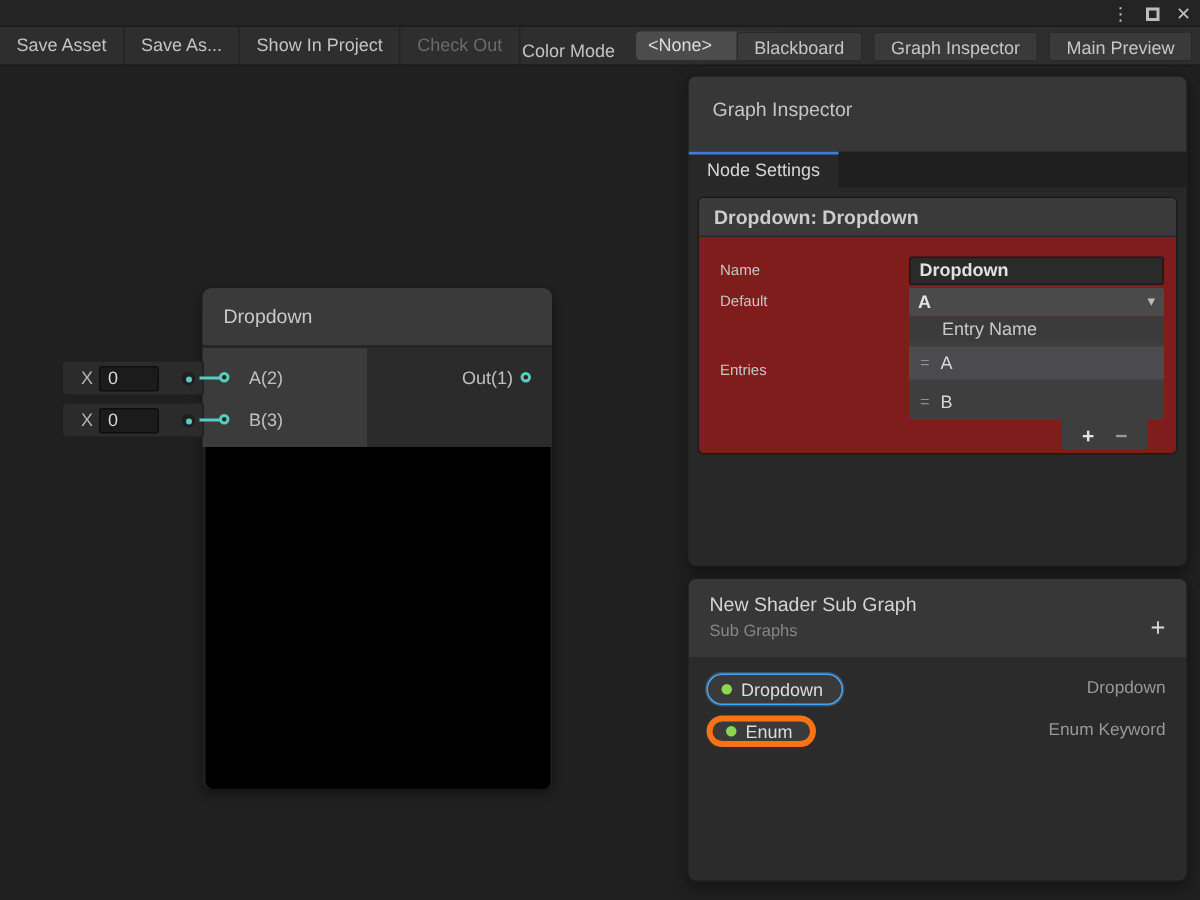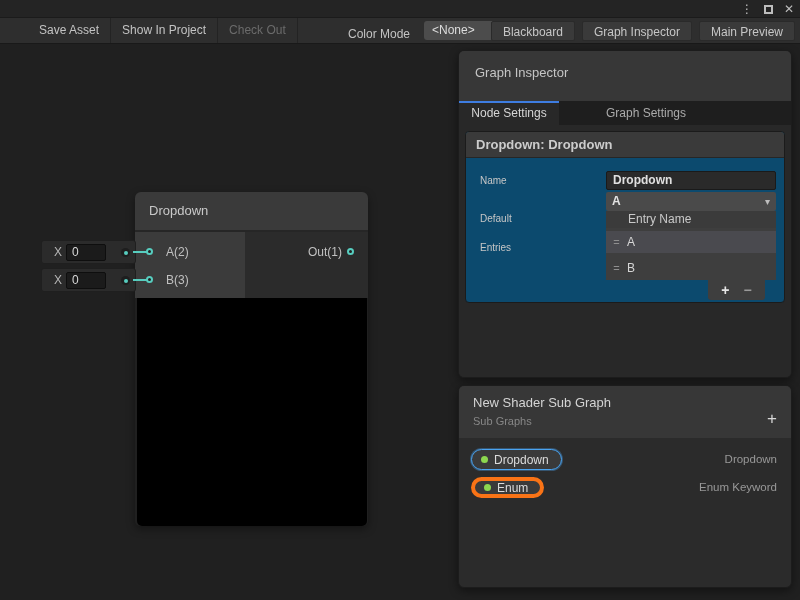--- a/index.html
+++ b/index.html
@@ -16,21 +16,21 @@
   .tabbar{position:absolute;left:0;top:0;width:800px;height:18px;background:#242424;border-bottom:1px solid #1b1b1b;}
   .doc-tab{position:absolute;left:0;top:0;width:172px;height:18px;background:#373737;
     border-top:2px solid var(--accent-blue);display:flex;align-items:center;gap:5px;padding-left:6px;}
   .doc-tab .tab-label{font-size:12px;color:#d4d4d4;white-space:nowrap;}
   .win-controls{position:absolute;right:6px;top:0;height:18px;display:flex;align-items:center;gap:11px;}
   .win-controls .glyph{font-size:12px;color:#bdbdbd;line-height:18px;cursor:default;}
   .maxbox{width:9px;height:9px;border:2px solid #bdbdbd;display:inline-block;}
 
   
   .toolbar{position:absolute;left:0;top:18px;width:800px;height:26px;background:#2e2e2e;border-bottom:1px solid #191919;}
-  .tb-left{position:absolute;left:0;top:0;height:25px;display:flex;padding-left:28px;}
+  .tb-left{position:absolute;left:0;top:0;height:25px;display:flex;}
   .tb-item{height:25px;line-height:25px;padding:0 11px;font-size:12px;color:#c3c3c3;border-right:1px solid #232323;cursor:default;}
   .tb-item.disabled{color:#6b6b6b;}
   .colormode{position:absolute;left:348px;top:4px;height:25px;line-height:25px;font-size:12px;color:#c3c3c3;}
   .cm-select{position:absolute;left:424px;top:3px;width:96px;height:19px;background:#4c4c4c;border-radius:3px;
     font-size:12px;color:#dcdcdc;line-height:19px;padding-left:8px;}
   .cm-select .arrow{position:absolute;right:7px;top:0;color:#b5b5b5;font-size:10px;}
   .tb-right{position:absolute;right:5px;top:3px;display:flex;gap:7px;}
   .tb-btn{height:20px;line-height:20px;padding:0 11px;background:#3a3a3a;border-radius:2px;font-size:12px;color:#c6c6c6;border:1px solid #2a2a2a;}
 
   
@@ -61,21 +61,21 @@
     box-shadow:0 3px 10px rgba(0,0,0,.45);overflow:hidden;}
   .panel-header{background:#373737;position:relative;}
   .gi-panel{top:50px;height:328px;}
   .gi-header{height:50px;padding:14px 0 0 16px;font-size:13px;color:#c5c5c5;}
   .gi-tabs{height:24px;background:#1e1e1e;display:flex;gap:34px;}
   .gi-tab{height:24px;font-size:12px;text-align:center;}
   .gi-tab.active{width:100px;background:#282828;border-top:2px solid var(--accent-blue);color:#d6d6d6;line-height:21px;}
   .gi-tab.inactive{width:106px;color:#ababab;line-height:24px;}
   .gi-body{position:relative;height:252px;background:#282828;}
 
-  .section-box{position:absolute;left:6px;top:6px;width:320px;height:172px;background:#0c4a6e;
+  .section-box{position:absolute;left:6px;top:6px;width:320px;height:172px;background:#7f1d1d;
     border:1px solid #1b1b1b;border-radius:4px;}
   .section-title{height:26px;background:#3a3a3a;border-bottom:1px solid #262626;border-radius:3px 3px 0 0;
     font-size:13px;font-weight:bold;color:#cccccc;line-height:26px;padding-left:10px;}
   .fld-label{position:absolute;left:14px;font-size:10px;color:#c6c6c6;}
   .txt-field{position:absolute;left:140px;width:170px;height:19px;background:#2a2a2a;border:1px solid #1a1a1a;border-radius:2px;
     font-size:12px;font-weight:bold;color:#e0e0e0;line-height:17px;padding-left:6px;}
   .dd-field{position:absolute;left:140px;width:170px;height:19px;background:#4a4a4a;border-radius:2px;
     font-size:12px;font-weight:bold;color:#e3e3e3;line-height:19px;padding-left:6px;}
   .dd-field .arrow{position:absolute;right:6px;top:0;font-size:10px;font-weight:normal;color:#bdbdbd;}
 
@@ -114,20 +114,21 @@
     <div class="win-controls">
       <span class="glyph">⋮</span>
       <span class="maxbox"></span>
       <span class="glyph">✕</span>
     </div>
   </div>
 
   <div class="toolbar">
     <div class="tb-left">
       <span class="tb-item">Save Asset</span>
+      <span class="tb-item">Save As...</span>
       <span class="tb-item">Show In Project</span>
       <span class="tb-item disabled">Check Out</span>
     </div>
     <span class="colormode">Color Mode</span>
     <div class="cm-select">
       <span>&lt;None&gt;</span>
       <span class="arrow">▾</span>
     </div>
     <div class="tb-right">
       <span class="tb-btn">Blackboard</span>
@@ -166,30 +167,29 @@
     <span class="conn-dot"></span>
   </div>
   <div class="wire" style="left:133px;top:279px;width:14px;"></div>
 
   <div class="panel gi-panel">
     <div class="panel-header gi-header">
       <span>Graph Inspector</span>
     </div>
     <div class="gi-tabs">
       <div class="gi-tab active">Node Settings</div>
-      <div class="gi-tab inactive">Graph Settings</div>
     </div>
     <div class="gi-body">
       <div class="section-box">
         <div class="section-title">Dropdown: Dropdown</div>
 
         <span class="fld-label" style="top:43px;">Name</span>
         <div class="txt-field" style="top:39px;">Dropdown</div>
 
-        <span class="fld-label" style="top:81px;">Default</span>
+        <span class="fld-label" style="top:64px;">Default</span>
         <div class="dd-field" style="top:60px;">
           <span>A</span>
           <span class="arrow">▾</span>
         </div>
 
         <span class="fld-label" style="top:110px;">Entries</span>
         <div class="entries-list">
           <div class="entries-head">Entry Name</div>
           <div class="entries-rows">
             <div class="entry-row selected" style="top:3px;">

